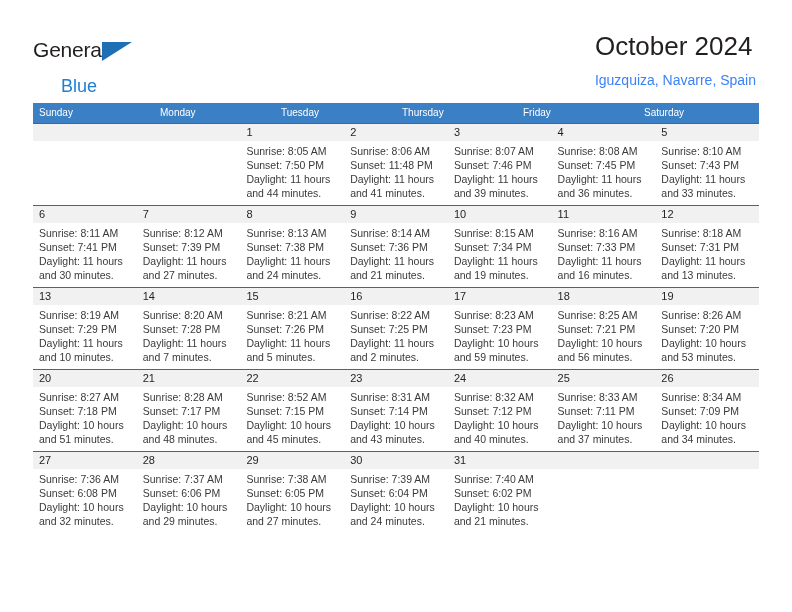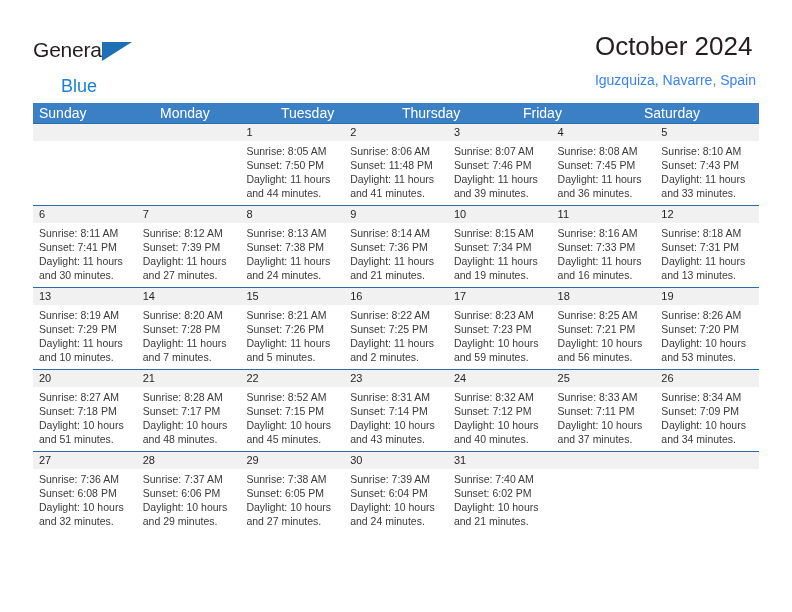--- a/index.html
+++ b/index.html
@@ -97,21 +97,21 @@
     width: 726px;
   }
   .weekday-row {
     display: flex;
     width: 726px;
     height: 20px;
     background: #3b7fc4;
   }
   .weekday {
     flex: 1 1 0;
-    font-size: 14px;
+    font-size: 10px;
     color: #ffffff;
     line-height: 20px;
     padding-left: 6px;
     box-sizing: border-box;
     overflow: hidden;
     white-space: nowrap;
   }
 
   .week {
     width: 726px;

